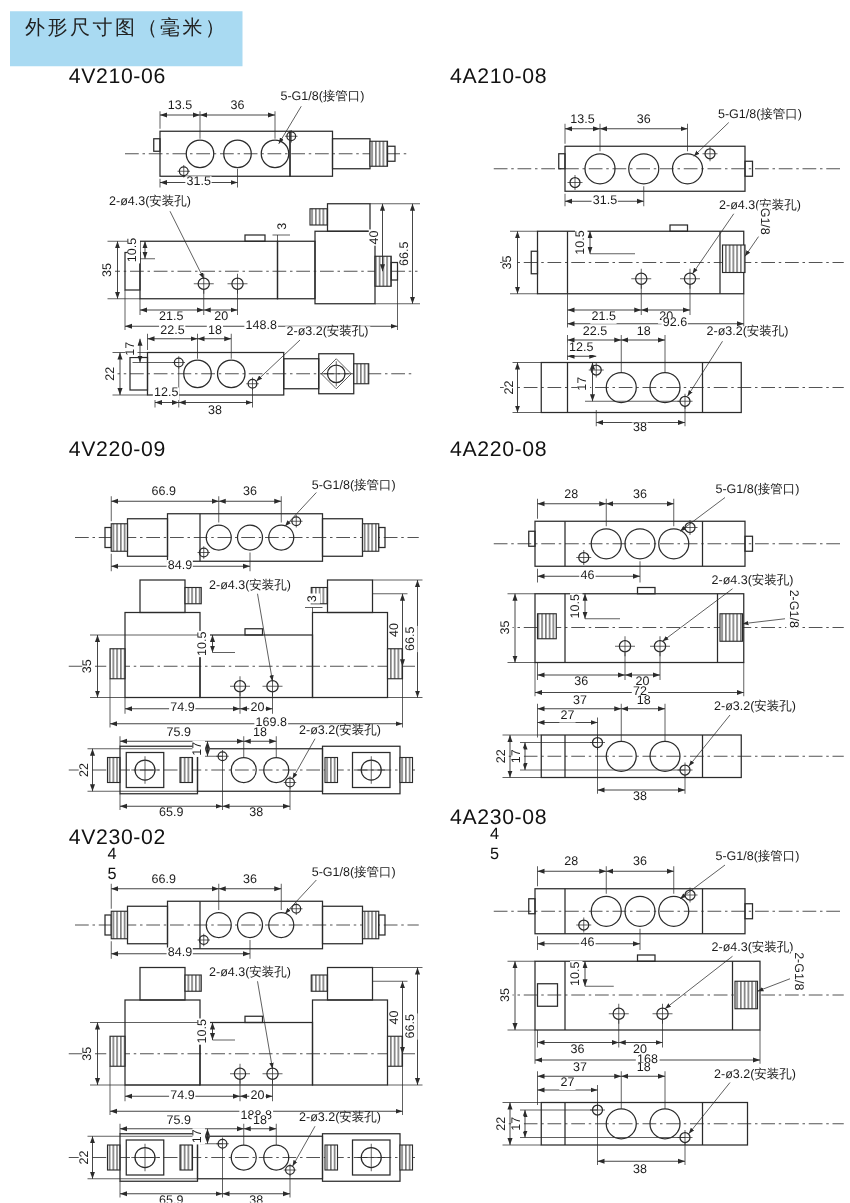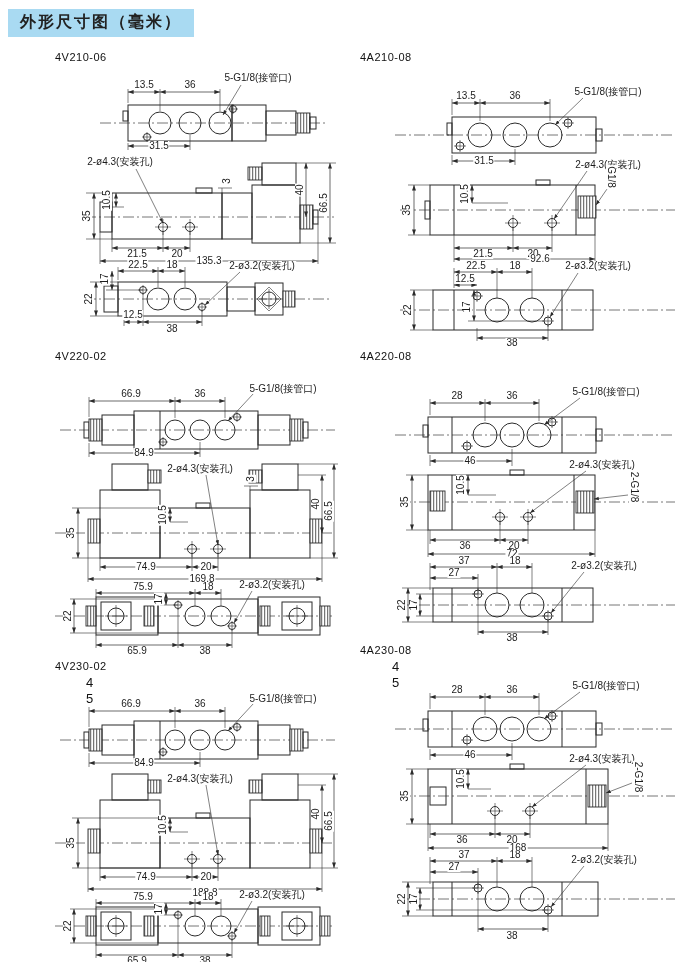--- a/index.html
+++ b/index.html
@@ -1,23 +1,23 @@
 <!DOCTYPE html>
 <html><head>
 <meta charset="utf-8">
 <style>
   *{box-sizing:border-box}
   html,body{margin:0;padding:0}
   body{width:680px;height:962px;position:relative;background:#fff;
        font-family:"Liberation Sans","DejaVu Sans",sans-serif;color:#1c1c1c;overflow:hidden}
   .titlebar{position:absolute;left:8px;top:9px;background:#a9daf2;color:#222;
-            font-size:16px;font-weight:bold;letter-spacing:2px;padding:3px 12px 4px;white-space:nowrap}
+            font-size:16px;font-weight:normal;letter-spacing:2px;padding:3px 12px 20px;white-space:nowrap}
   .panel{position:absolute}
   .panel svg{position:absolute;left:0;top:0}
-  .model{position:absolute;font-size:11px;color:#111;letter-spacing:.5px;white-space:nowrap}
+  .model{position:absolute;font-size:17px;color:#111;letter-spacing:.5px;white-space:nowrap}
   .variant{position:absolute;font-size:13px;color:#111}
   .dim{position:absolute;font-size:10px;line-height:1;white-space:nowrap;color:#1c1c1c;
        background:#fff;padding:0 1px;transform:translate(-50%,-50%)}
   .dim.rot{transform:translate(-50%,-50%) rotate(-90deg)}
   .dim.rot90{transform:translate(-50%,-50%) rotate(90deg)}
   .s{fill:none;stroke:#2b2b2b;stroke-width:1}
   .ext{fill:none;stroke:#2b2b2b;stroke-width:.6}
   .cl{fill:none;stroke:#2b2b2b;stroke-width:.65;stroke-dasharray:11 3 2 3}
   .dl{fill:none;stroke:#2b2b2b;stroke-width:.7}
   .k{fill:url(#knurl);stroke:#2b2b2b;stroke-width:.9}
@@ -149,21 +149,21 @@
   <span class="dim" style="left:159px;top:101px">31.5</span>
   <span class="dim" style="left:258px;top:33px">5-G1/8(接管口)</span>
   <span class="dim" style="left:120px;top:117px">2-ø4.3(安装孔)</span>
   <span class="dim rot" style="left:107px;top:155px">10.5</span>
   <span class="dim rot" style="left:87px;top:171px">35</span>
   <span class="dim rot" style="left:227px;top:136px">3</span>
   <span class="dim rot" style="left:300px;top:145px">40</span>
   <span class="dim rot" style="left:324px;top:158px">66.5</span>
   <span class="dim" style="left:137px;top:209px">21.5</span>
   <span class="dim" style="left:177px;top:209px">20</span>
-  <span class="dim" style="left:209px;top:216px">135.3</span>
+  <span class="dim" style="left:209px;top:216px">148.8</span>
   <span class="dim" style="left:138px;top:220px">22.5</span>
   <span class="dim" style="left:172px;top:220px">18</span>
   <span class="dim rot" style="left:105px;top:234px">17</span>
   <span class="dim rot" style="left:89px;top:254px">22</span>
   <span class="dim" style="left:133px;top:270px">12.5</span>
   <span class="dim" style="left:172px;top:284px">38</span>
   <span class="dim" style="left:262px;top:221px">2-ø3.2(安装孔)</span>
 </div>
 
 <div class="panel" style="left:340px;top:45px;width:340px;height:300px">
@@ -266,21 +266,21 @@
   <span class="dim" style="left:136px;top:221px">22.5</span>
   <span class="dim" style="left:175px;top:221px">18</span>
   <span class="dim" style="left:125px;top:234px">12.5</span>
   <span class="dim rot" style="left:68px;top:265px">22</span>
   <span class="dim rot" style="left:127px;top:262px">17</span>
   <span class="dim" style="left:172px;top:298px">38</span>
   <span class="dim" style="left:258px;top:221px">2-ø3.2(安装孔)</span>
 </div>
 
 <div class="panel" style="left:0;top:345px;width:340px;height:310px">
-  <span class="model" style="left:55px;top:5px">4V220-02</span>
+  <span class="model" style="left:55px;top:5px">4V220-09</span>
   <svg width="340" height="310">
     <g>
       <line class="cl" x1="60" y1="85" x2="335" y2="85"></line>
       <rect class="s" x="84" y="77" width="5" height="16"></rect>
         <rect class="k" x="89" y="74" width="13" height="22"></rect>
         <rect class="s" x="102" y="70" width="32" height="30"></rect>
       <rect class="s" x="134" y="66" width="124" height="38"></rect>
         <line class="s" x1="160" y1="66" x2="160" y2="104"></line>
       <circle class="s" cx="175" cy="85" r="10"></circle>
         <circle class="s" cx="200" cy="85" r="10"></circle>
@@ -392,21 +392,21 @@
   <span class="dim" style="left:144px;top:108px">84.9</span>
   <span class="dim" style="left:283px;top:44px">5-G1/8(接管口)</span>
   <span class="dim" style="left:200px;top:124px">2-ø4.3(安装孔)</span>
   <span class="dim rot" style="left:163px;top:170px">10.5</span>
   <span class="dim rot" style="left:71px;top:188px">35</span>
   <span class="dim rot" style="left:251px;top:134px">3</span>
   <span class="dim rot" style="left:316px;top:159px">40</span>
   <span class="dim rot" style="left:329px;top:166px">66.5</span>
   <span class="dim" style="left:146px;top:222px">74.9</span>
   <span class="dim" style="left:206px;top:222px">20</span>
-  <span class="dim" style="left:202px;top:234px">169.8</span>
+  <span class="dim" style="left:217px;top:234px">169.8</span>
   <span class="dim" style="left:143px;top:242px">75.9</span>
   <span class="dim" style="left:208px;top:242px">18</span>
   <span class="dim rot" style="left:159px;top:254px">17</span>
   <span class="dim rot" style="left:68px;top:271px">22</span>
   <span class="dim" style="left:137px;top:306px">65.9</span>
   <span class="dim" style="left:205px;top:306px">38</span>
   <span class="dim" style="left:272px;top:240px">2-ø3.2(安装孔)</span>
 </div>
 
 <div class="panel" style="left:340px;top:345px;width:340px;height:310px">

